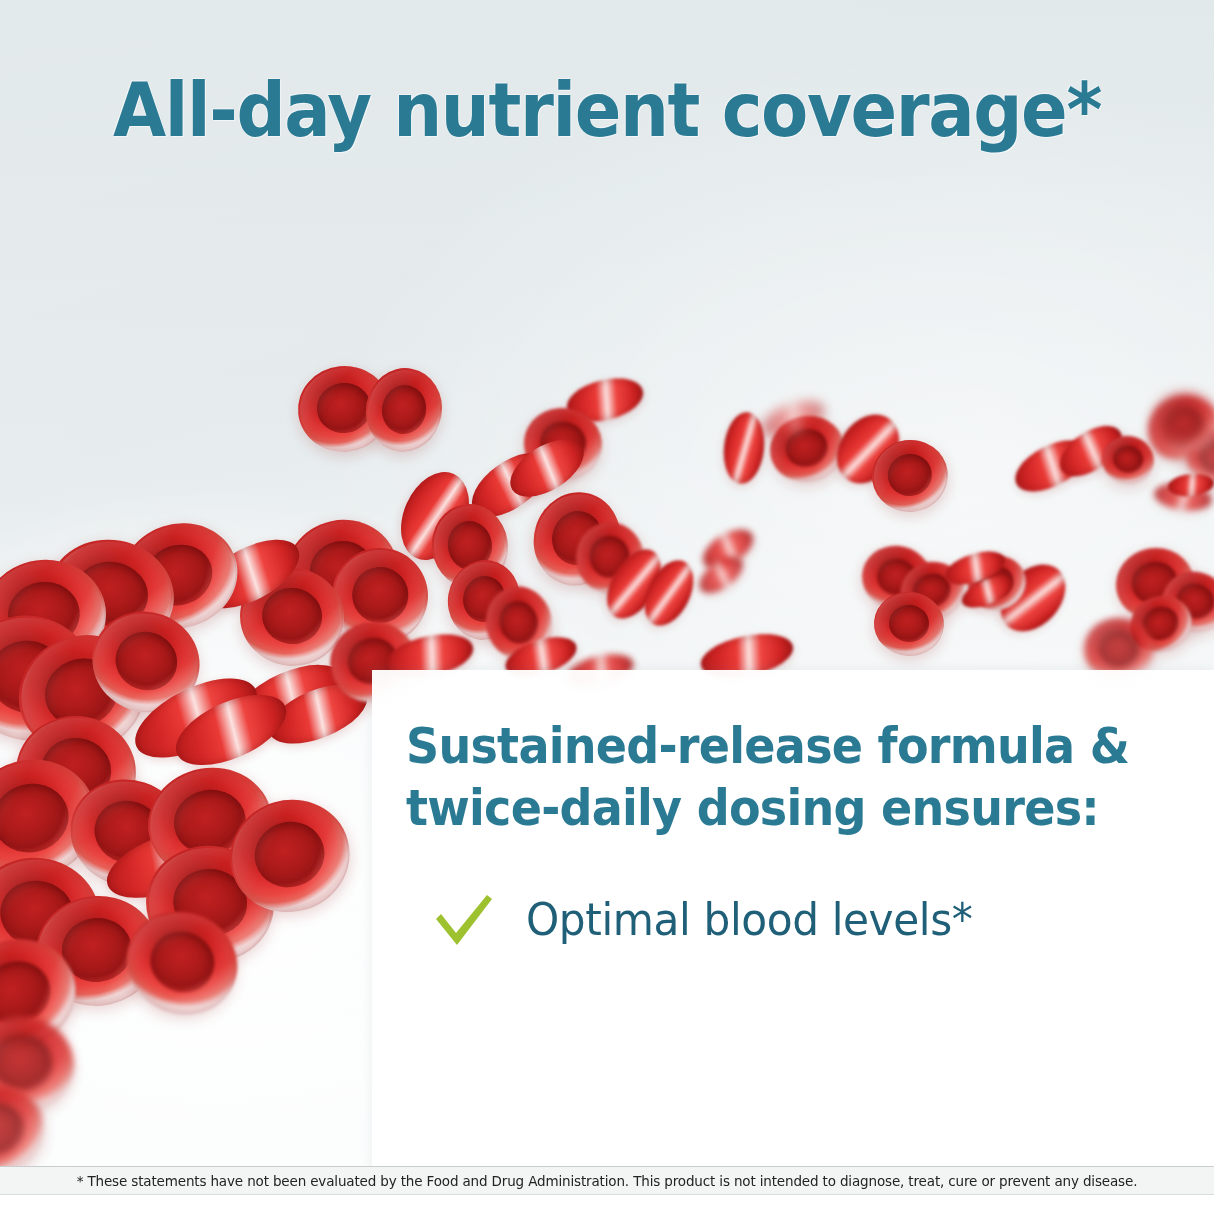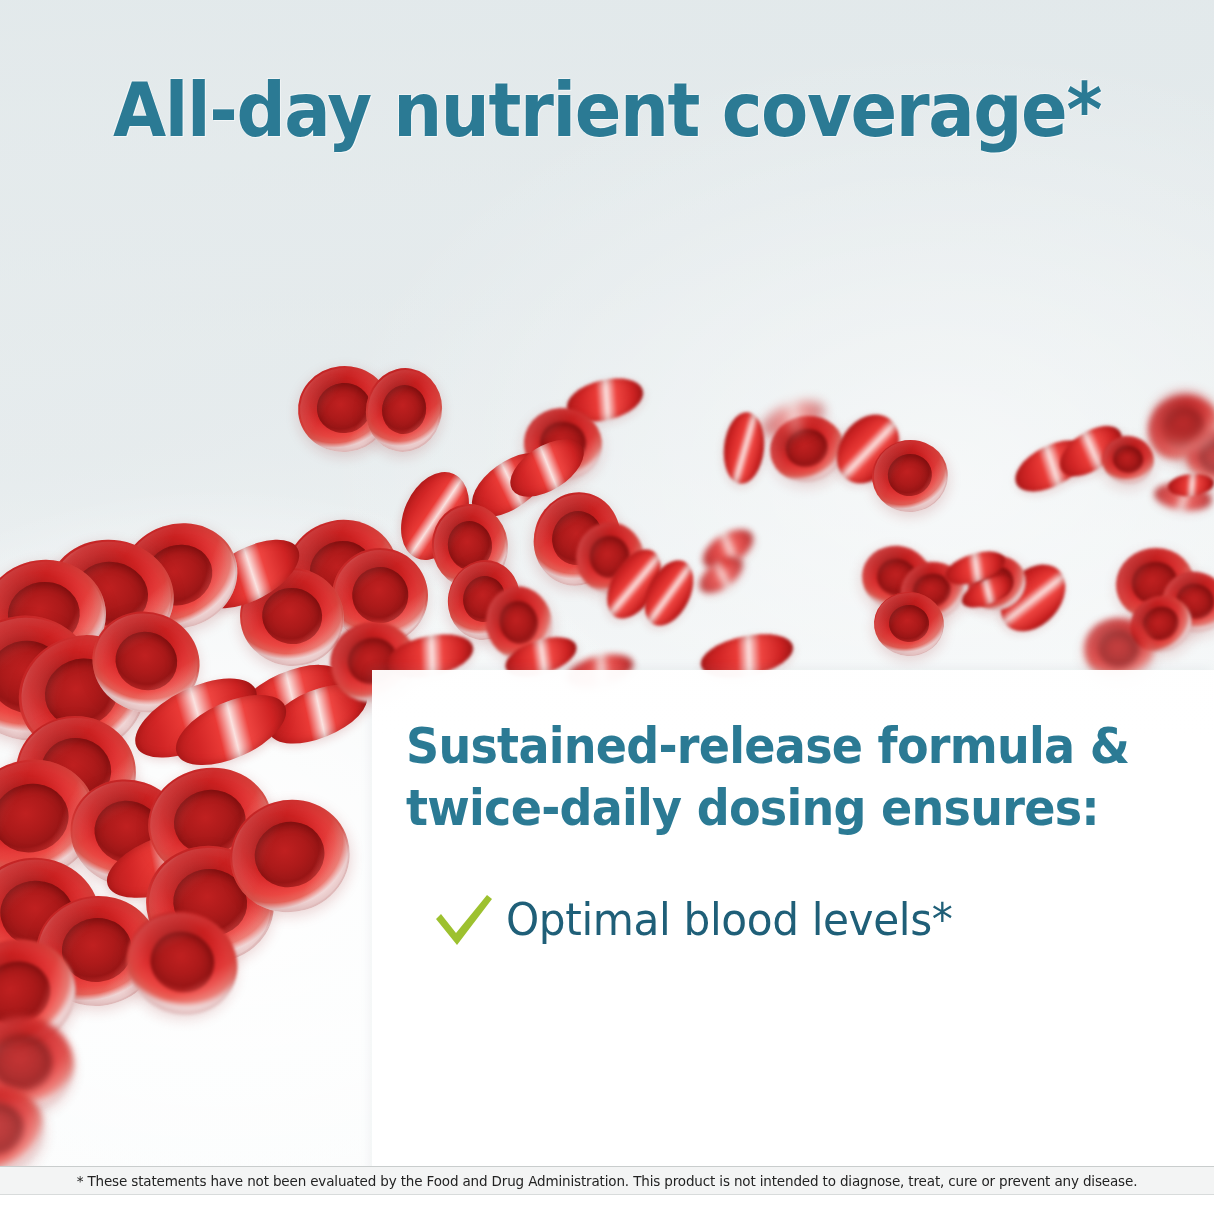--- a/index.html
+++ b/index.html
@@ -166,21 +166,21 @@
   .subhead-line { display: block; white-space: nowrap; }
 
   .benefits {
     margin-top: 34px;
     list-style: none;
     padding: 0;
   }
   .benefit {
     display: flex;
     align-items: center;
-    gap: 12px;
+    gap: 32px;
     height: 94px;
     padding-left: 26px;
   }
   .check-icon {
     flex: 0 0 auto;
     width: 62px;
     height: 62px;
     display: block;
   }
   .benefit-label {

